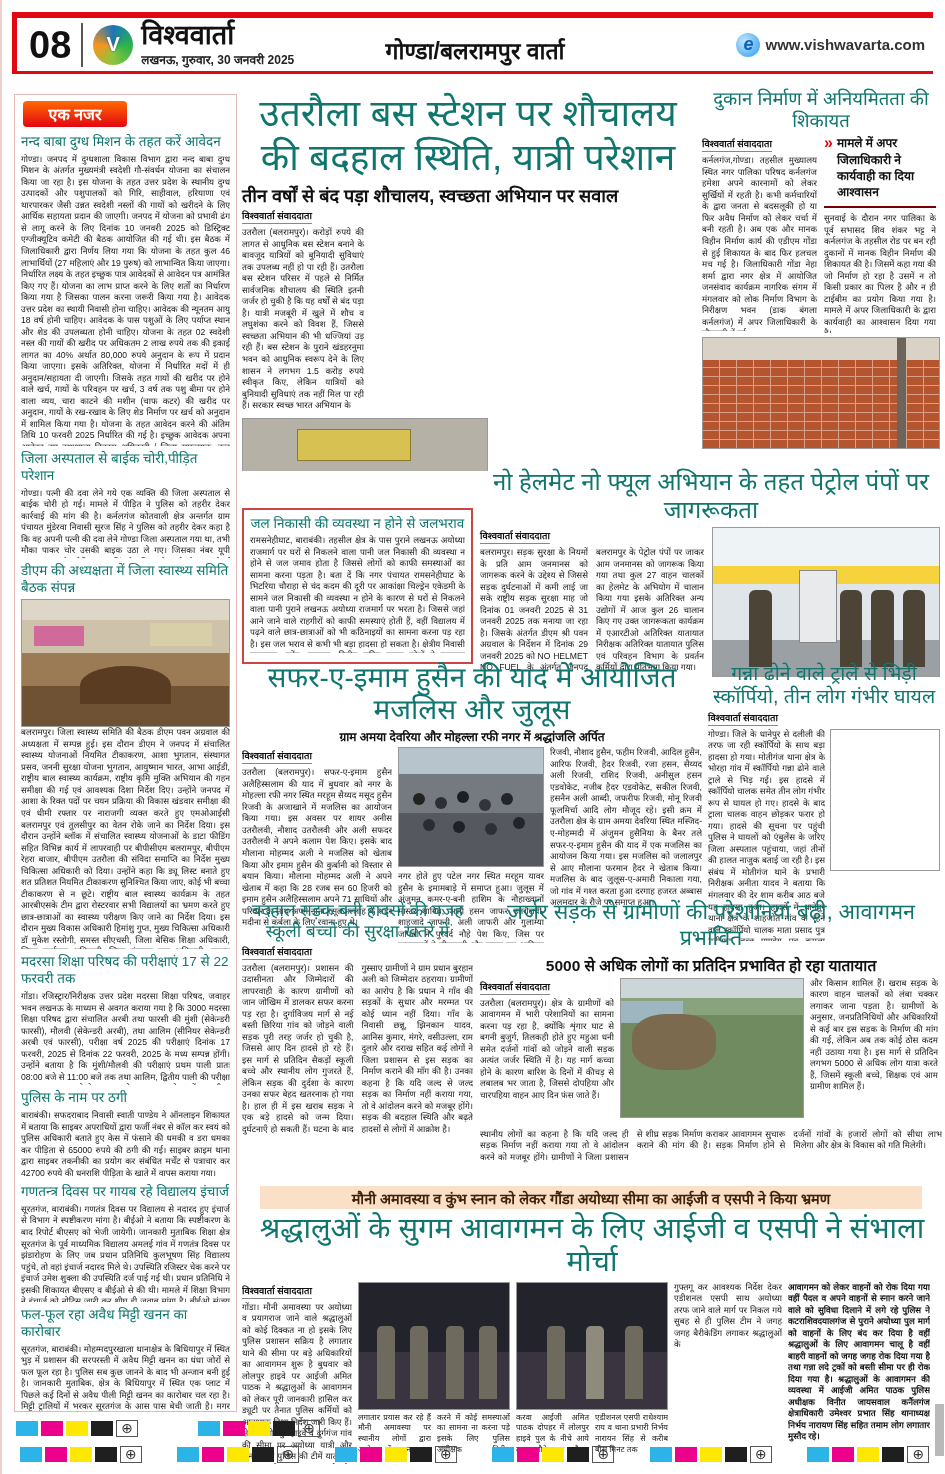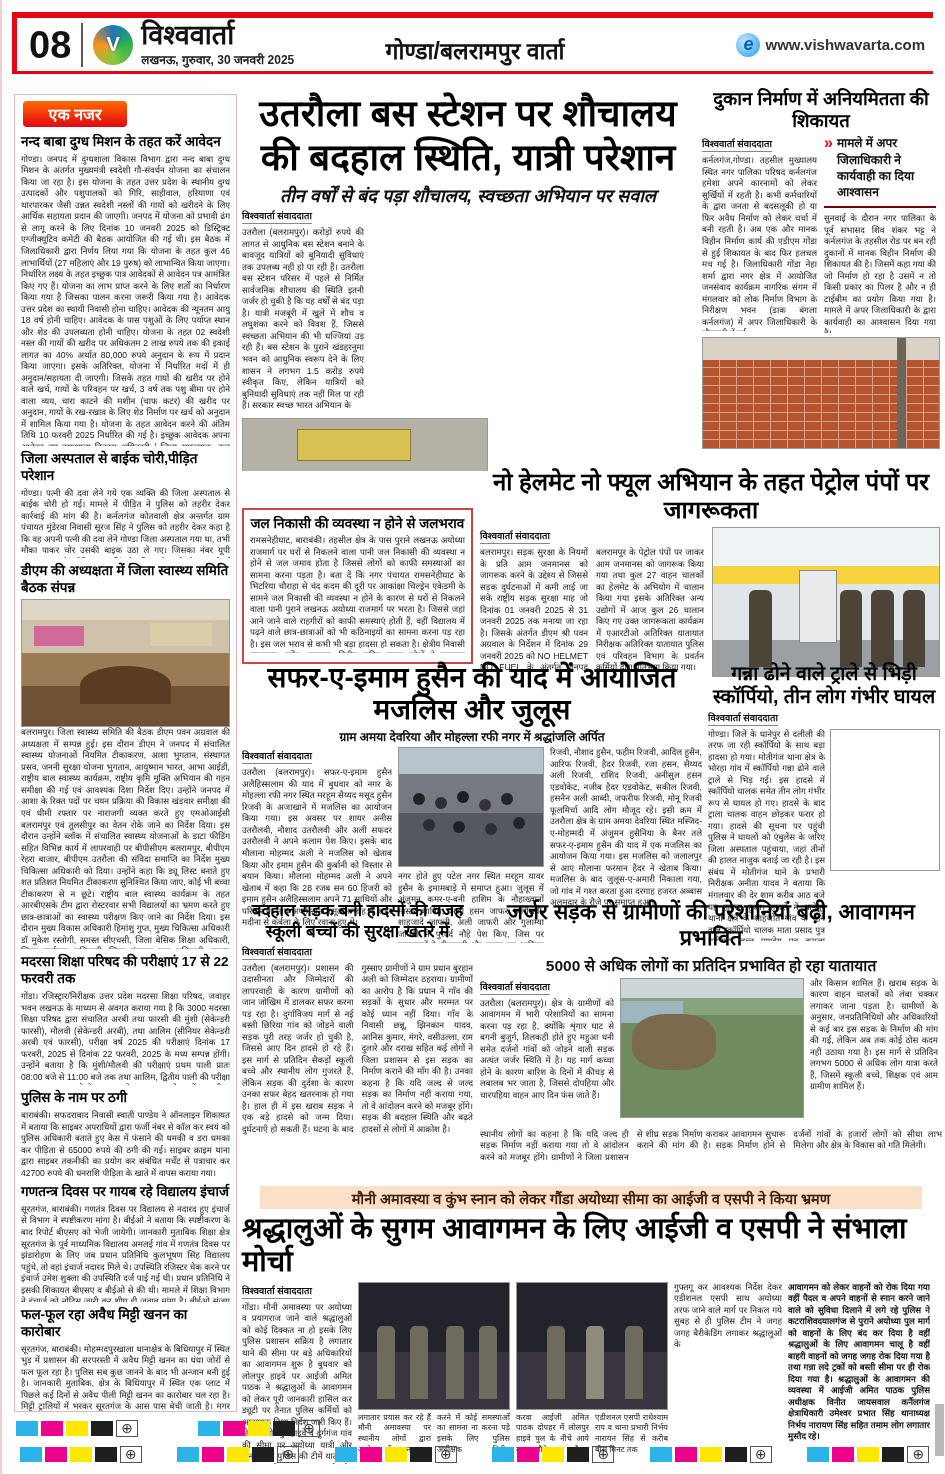--- a/index.html
+++ b/index.html
@@ -18,21 +18,21 @@
   .logo b{color:#fff;font-size:20px;text-shadow:0 0 2px #046;}
   .mast-name{font-size:27px;font-weight:bold;line-height:1.05;}
   .mast-date{font-size:12px;font-weight:bold;color:#222;margin-top:2px;}
   .mast-center{position:absolute;left:0;right:0;text-align:center;top:16px;
     font-size:23px;font-weight:bold;pointer-events:none;}
   .mast-right{margin-left:auto;display:flex;align-items:center;gap:5px;z-index:2;}
   .eicon{width:24px;height:24px;border-radius:50%;background:radial-gradient(circle at 35% 35%,#bfe6ff,#2d9bf0);
     color:#0b62b8;font-weight:bold;font-style:italic;font-size:18px;display:flex;align-items:center;justify-content:center;}
   .site{font-size:15px;font-weight:bold;color:#333;}
   
-  h1,h2,h3{margin:0;font-weight:bold;color:#000000;}
+  h1,h2,h3{margin:0;font-weight:normal;color:#0f766e;}
   .bt{ text-align:justify;font-size:8.6px;line-height:1.34;color:#161616;overflow:hidden;}
   .byline{display:block;font-size:9.5px;font-weight:bold;border-bottom:1px solid #888;
     padding-bottom:1px;margin:2px 0 3px 0;width:max-content;}
   .photo{position:relative;overflow:hidden;border:1px solid #999;box-sizing:border-box;}
   
   .leftcol{position:absolute;left:12px;top:94px;width:223px;height:1318px;
     border:1px solid #e3b9b9;box-sizing:border-box;padding:5px 6px;overflow:hidden;}
   .eknajar{width:104px;height:26px;margin:1px 0 7px 2px;border-radius:4px;
     background:linear-gradient(180deg,#ff6a00,var(--accent_red,#e30613));
     color:#fff;font-weight:bold;font-size:16px;display:flex;align-items:center;justify-content:center;}
@@ -40,21 +40,21 @@
   .la1{max-height:292px;} .la2{max-height:70px;} .la3{max-height:222px;}
   .la4{max-height:94px;} .la5{max-height:70px;} .la6{max-height:98px;}
   .la7{max-height:90px;}
   .ph-meeting{width:100%;height:128px;background:linear-gradient(#ded6c6 0 16%,#cfc2aa 16% 42%,#9a7b55 42% 68%,#6e5233 68%);}
   .ph-meeting .b1{position:absolute;left:6%;top:20%;width:24%;height:16%;background:#d06a9a;}
   .ph-meeting .b2{position:absolute;right:8%;top:18%;width:30%;height:18%;background:#d8cfa8;}
   .ph-meeting .b3{position:absolute;left:28%;top:52%;width:44%;height:30%;background:#5a3c22;border-radius:50% 50% 0 0;}
   
   .lead{position:absolute;left:240px;top:92px;width:452px;}
   .lead h1{font-size:37px;line-height:1.18;text-align:center;}
-  .lead .sub{font-size:18px;font-weight:bold;text-align:center;margin-top:4px;font-style:italic;}
+  .lead .sub{font-size:18px;font-weight:bold;text-align:left;margin-top:4px;}
   .lead-row{display:flex;gap:6px;height:244px;overflow:hidden;margin-top:3px;flex-direction:column;}
   .lead-c1{width:122px;flex:0 0 auto;}
   .lead-mid{width:246px;flex:0 0 auto;}
   .ph-toilet{width:100%;height:172px;background:#b6b1a6;}
   .ph-toilet .sign{position:absolute;left:22%;top:6%;width:46%;height:18%;background:#d8c153;border:1px solid #8a7a2a;}
   .ph-toilet .door{position:absolute;left:30%;top:34%;width:34%;height:62%;background:repeating-linear-gradient(90deg,#3a3632 0 4px,#55504a 4px 8px);}
   .ph-toilet .poster{position:absolute;right:2%;top:38%;width:18%;height:52%;background:#2e6fba;}
   .lead-minirow{display:flex;gap:6px;margin-top:4px;height:62px;}
   .lead-minirow .bt{width:120px;}
   .lead-c4{width:76px;flex:0 0 auto;}
@@ -111,21 +111,21 @@
   .ph-road{width:184px;height:140px;background:linear-gradient(#ccd6d8 0 14%,#8aa37f 14% 26%,#6f8b5f 26%);}
   .ph-road .pond{position:absolute;left:6%;top:26%;width:46%;height:40%;background:#7b6a4e;border-radius:40%;}
   .ph-road .water{position:absolute;left:0;top:16%;width:34%;height:16%;background:#9db6c0;}
   .jarjar-bot{column-count:3;column-gap:8px;height:66px;margin-top:5px;}
   
   .kicker{position:absolute;left:258px;top:1186px;width:662px;height:23px;
     background:var(--kicker_bg,#fbe0c8);color:#40210a;font-weight:bold;font-size:14.5px;
     display:flex;align-items:center;justify-content:center;}
   
   .bottom{position:absolute;left:240px;top:1212px;width:700px;}
-  .bottom h1{font-size:29px;line-height:1.15;}
+  .bottom h1{font-size:29px;text-align:center;line-height:1.15;}
   .bottom-row{display:flex;gap:6px;margin-top:3px;height:182px;overflow:hidden;}
   .bot-c1{width:110px;} .bot-block{width:152px;} .bot-c4{width:108px;} .bot-c5{width:142px;font-weight:bold;}
   .ph-night{width:100%;height:128px;background:linear-gradient(#23232c 0 55%,#3a3440 55%);}
   .ph-night .f{position:absolute;bottom:8%;width:12%;height:58%;border-radius:5px 5px 0 0;background:#6e6a5e;}
   .bot-under{column-count:2;column-gap:6px;height:48px;margin-top:3px;font-size:8px;}
   
   .cmyk-left{position:absolute;left:14px;top:1420px;display:flex;gap:60px;}
   .cmyk-row{position:absolute;left:0;top:1446px;width:945px;display:flex;justify-content:space-around;}
   .cmyk-group{display:flex;gap:3px;align-items:center;}
   .cmyk-group i{width:22px;height:15px;display:inline-block;}

